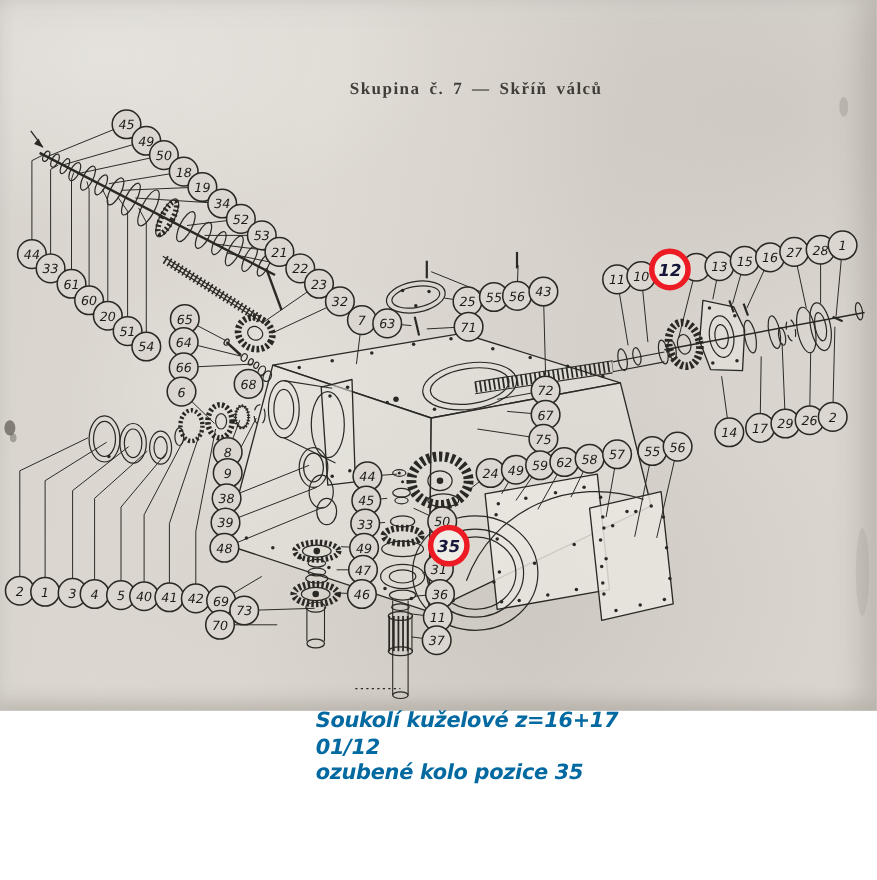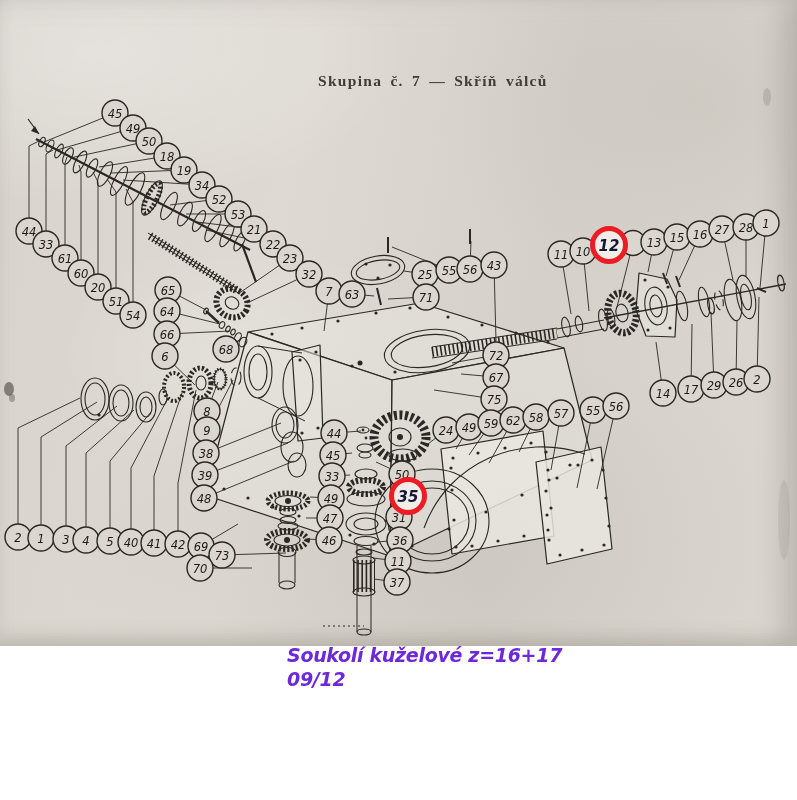--- a/index.html
+++ b/index.html
@@ -661,17 +661,18 @@
           <circle cx="609" cy="245" r="16.5" fill="#f0ede7" stroke="#ed1c24" stroke-width="5"></circle>
           <text x="609" y="246" text-anchor="middle" dominant-baseline="central" font-family="&quot;DejaVu Sans&quot;,sans-serif" font-size="15" font-weight="bold" font-style="italic" fill="#16163a">12</text>
         </g>
         <g>
           <circle cx="408" cy="496" r="16.5" fill="#f0ede7" stroke="#ed1c24" stroke-width="5"></circle>
           <text x="408" y="497" text-anchor="middle" dominant-baseline="central" font-family="&quot;DejaVu Sans&quot;,sans-serif" font-size="15" font-weight="bold" font-style="italic" fill="#16163a">35</text>
         </g>
       </g>
   </svg>
 
-  <div class="note" style="color: #6d28d9;">
+  <div class="note" style="color: #0369a1;">
     <div>Soukolí kuželové z=16+17</div>
-    <div>09/12</div>
+    <div>01/12</div>
+    <div>ozubené kolo pozice 35</div>
   </div>
 </div>
 
 </body></html>

